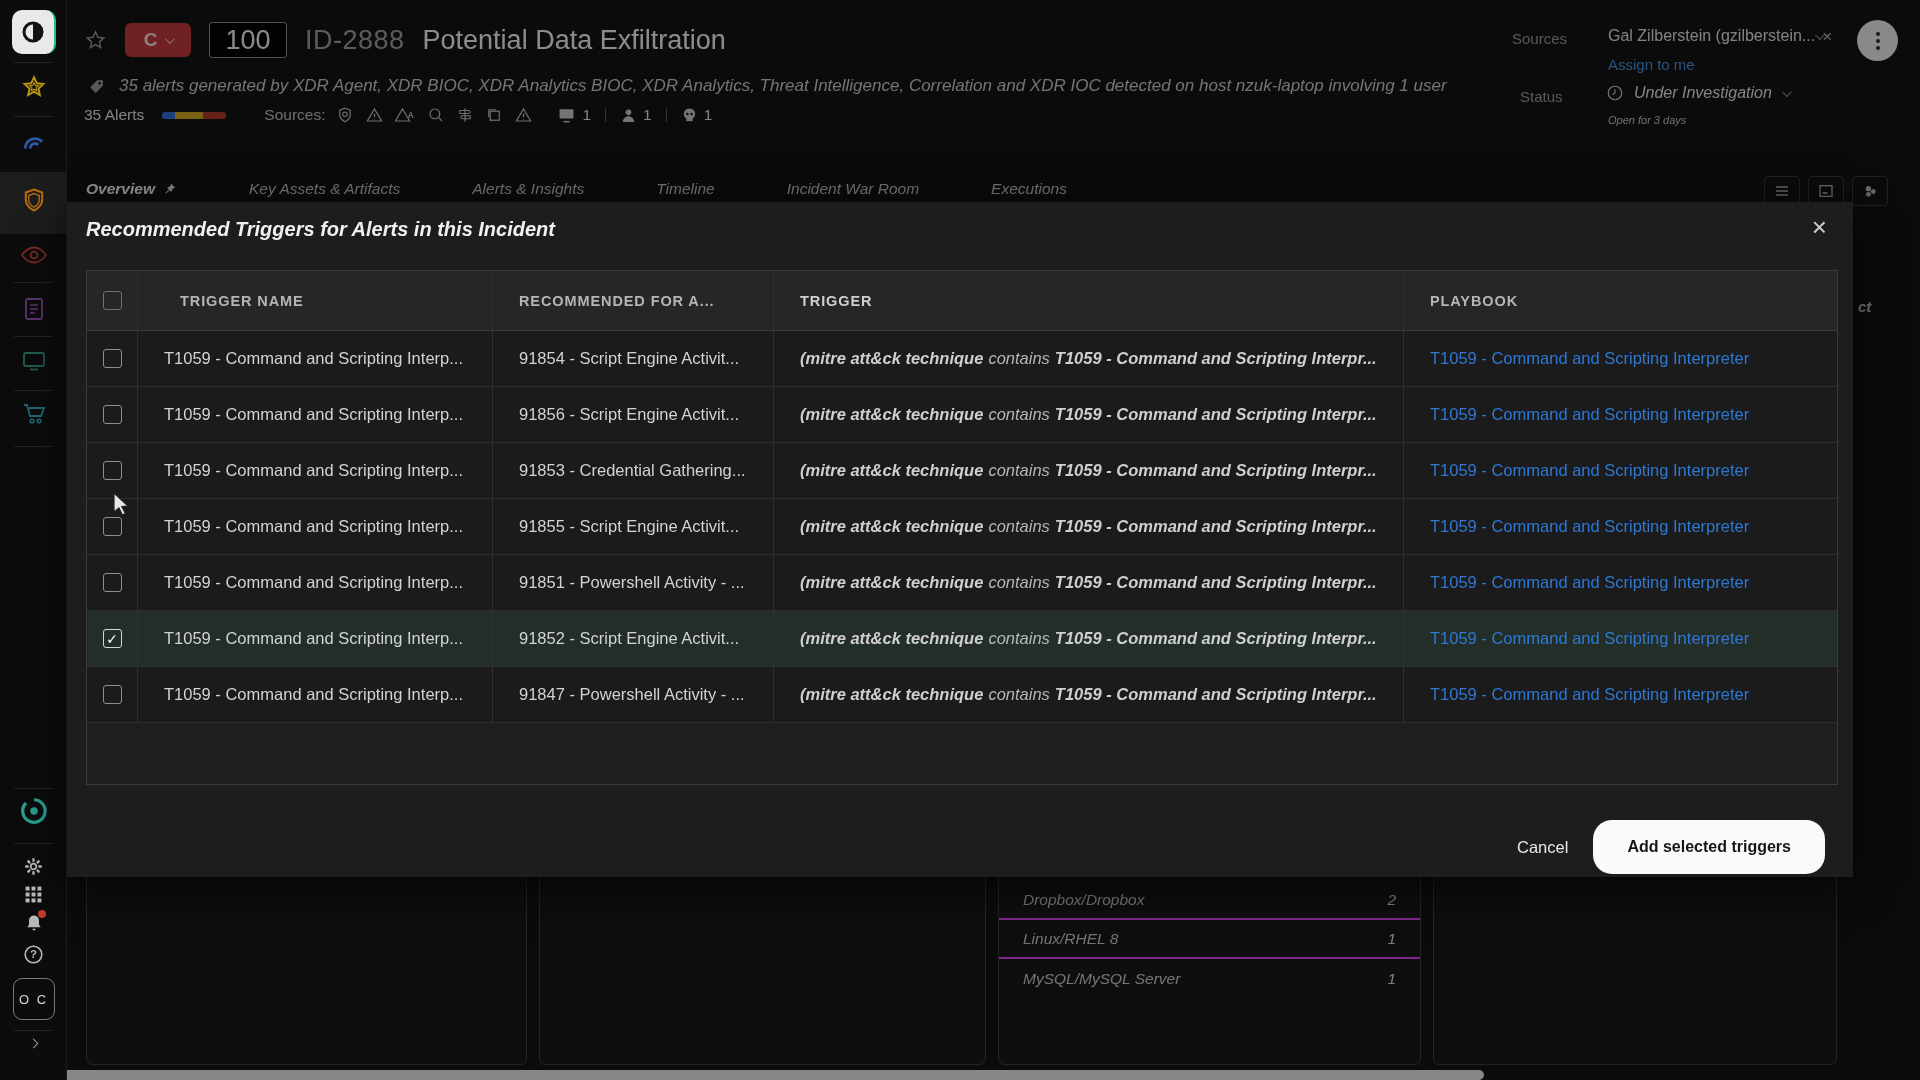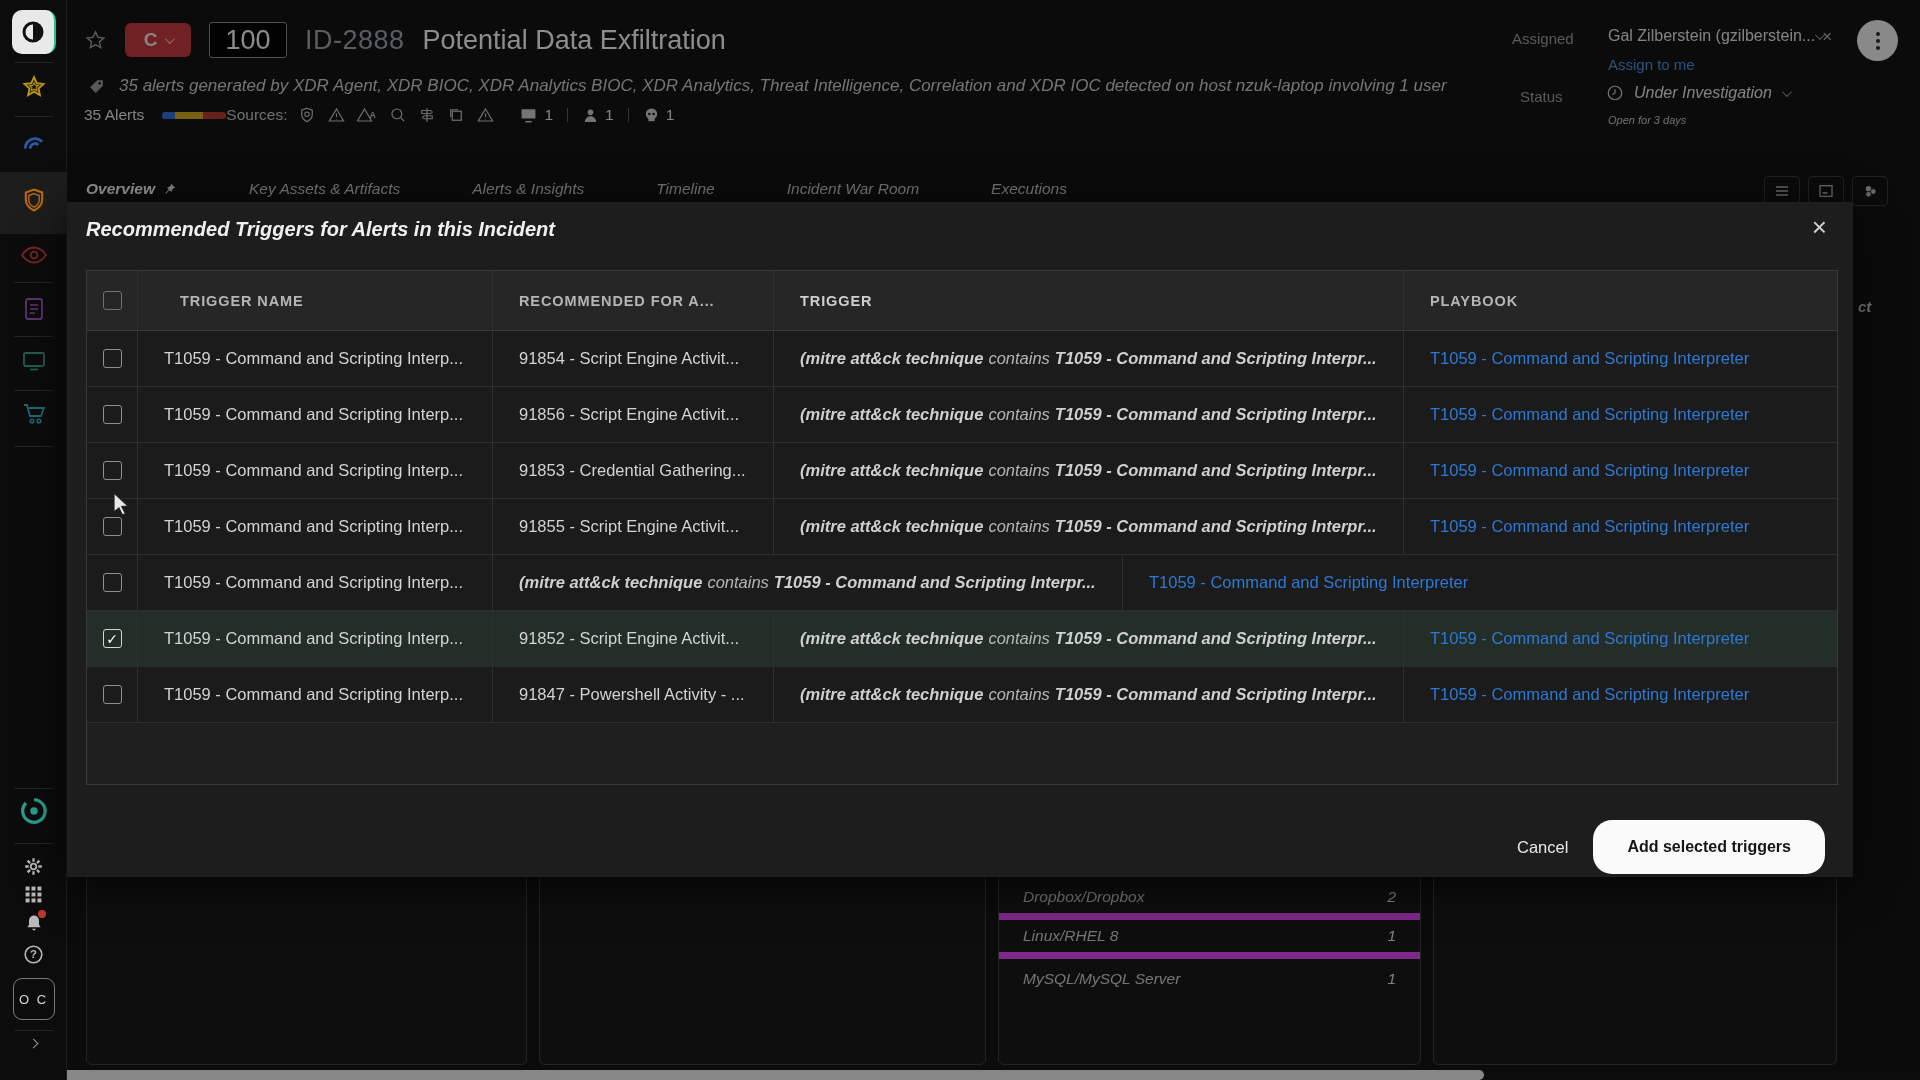--- a/index.html
+++ b/index.html
@@ -36,21 +36,21 @@
 
   .chev { display:inline-block; width:7px; height:7px; border-right:1.6px solid #9a9a9a; border-bottom:1.6px solid #9a9a9a; transform:rotate(45deg) translateY(-2px); }
   .x-glyph { color:#b0b0b0; font-size:17px; line-height:1; }
 
   .tabs { display:flex; gap:72px; align-items:center; font-size:15.5px; font-style:italic; color:#c9c9c9; }
   .tab { display:flex; align-items:center; gap:8px; cursor:pointer; white-space:nowrap; }
   .tab.active { color:#ffffff; font-weight:bold; }
   .view-btn { width:36px; height:30px; border:1px solid #3a3a3a; border-radius:4px; display:flex; align-items:center; justify-content:center; }
 
   .bg-card { position:absolute; border:1px solid #3f3f3f; border-radius:6px; background:#191919; }
-  .bg-li { display:flex; justify-content:space-between; align-items:center; height:39px; border-bottom:7px solid #d946ef; padding:0 24px; color:#c9c9c9; font-style:italic; font-size:15.5px; }
+  .bg-li { display:flex; justify-content:space-between; align-items:center; height:39px; border-bottom:2px solid #d946ef; padding:0 24px; color:#c9c9c9; font-style:italic; font-size:15.5px; }
   .bg-li .num { color:#d9d9d9; font-style:italic; }
   .frag { color:#c9c9c9; font-style:italic; font-size:15px; }
 
   .hscroll-track { position:absolute; left:0; top:1070px; width:1920px; height:10px; background:#161616; }
   .hscroll-thumb { position:absolute; left:0; top:0; width:1484px; height:10px; background:#e8e8e8; border-radius:5px; }
 
   
   .sidebar { position:absolute; left:0; top:0; width:67px; height:1080px; background:#0c0c0c; border-right:1px solid #1c1c1c; z-index:3; }
   .sb-item { position:absolute; left:0; width:67px; display:flex; align-items:center; justify-content:center; }
   .sb-div { position:absolute; left:14px; width:39px; height:1px; background:#232323; }
@@ -126,21 +126,21 @@
       <span class="desc">35 alerts generated by XDR Agent, XDR BIOC, XDR Analytics BIOC, XDR Analytics, Threat Intelligence, Correlation and XDR IOC detected on host nzuk-laptop involving 1 user</span>
     </div>
 
     <div class="abs stats-row" style="left:84px; top:104px; height:22px;">
       <span style="color:#e0e0e0;">35 Alerts</span>
       <span class="alert-bar">
         <span style="width: 13px; background-color: rgb(47, 111, 214);"></span>
         <span style="width: 28px; background-color: rgb(209, 167, 34);"></span>
         <span style="width: 23px; background-color: rgb(176, 58, 46);"></span>
       </span>
-      <span style="color:#c0c0c0;">Sources:</span>
+      <span style="margin-left:38px; color:#c0c0c0;">Sources:</span>
 
       <span class="src-ic">
           <svg width="18" height="18" viewBox="0 0 24 24">
             <path d="M12 3l7 2.6v6.2c0 4.2-2.9 7.2-7 9.2-4.1-2-7-5-7-9.2V5.6z" fill="none" stroke="#c0c0c0" stroke-width="1.6"></path>
             <circle cx="12" cy="11" r="3" fill="none" stroke="#c0c0c0" stroke-width="1.4"></circle>
           </svg>
         </span>
       <span class="src-ic">
           <svg width="19" height="18" viewBox="0 0 24 24">
             <path d="M12 4L21.5 20h-19z" fill="none" stroke="#c0c0c0" stroke-width="1.6"></path>
@@ -198,21 +198,21 @@
           <svg width="17" height="17" viewBox="0 0 24 24">
             <path d="M12 2a8 8 0 0 0-8 8c0 3 1.5 5 3.5 6.3V20h9v-3.7C18.5 15 20 13 20 10a8 8 0 0 0-8-8z" fill="#c9c9c9"></path>
             <circle cx="9" cy="10" r="1.8" fill="#141414"></circle>
             <circle cx="15" cy="10" r="1.8" fill="#141414"></circle>
             <path d="M10 20v2M12 20v2M14 20v2" stroke="#141414" stroke-width="1"></path>
           </svg>
         </span>
       <span class="cnt">1</span>
     </div>
 
-    <span class="abs side-label" style="left:1512px; top:30px;">Assigned</span>
+    <span class="abs side-label" style="left:1512px; top:30px;">Sources</span>
     <div class="abs" style="left:1608px; top:27px; display:flex; align-items:center; ">
       <span class="side-val">Gal Zilberstein (gzilberstein...</span>
       <span class="chev"></span>
       <span class="x-glyph">×</span>
     </div>
     <span class="abs link-blue" style="left:1608px; top:56px;">Assign to me</span>
 
     <span class="abs side-label" style="left:1520px; top:88px;">Status</span>
     <div class="abs" style="left:1606px; top:84px; display:flex; align-items:center; gap:10px;">
       <span style="display:flex;">
@@ -502,20 +502,21 @@
           </div>
         <div class="cell c-play">
             <a class="plink">T1059 - Command and Scripting Interpreter</a>
           </div>
       </div>
       <div class="trow">
         <div class="cell c-check">
             <span class="cbx"></span>
           </div>
         <div class="cell c-name">T1059 - Command and Scripting Interp...</div>
+        <div class="cell c-rec">91851 - Powershell Activity - ...</div>
         <div class="cell c-trig">
             <span class="tp">(mitre att&amp;ck technique</span>
             <span class="to">contains</span>
             <span class="tv">T1059 - Command and Scripting Interpr...</span>
           </div>
         <div class="cell c-play">
             <a class="plink">T1059 - Command and Scripting Interpreter</a>
           </div>
       </div>
       <div class="trow checked">

